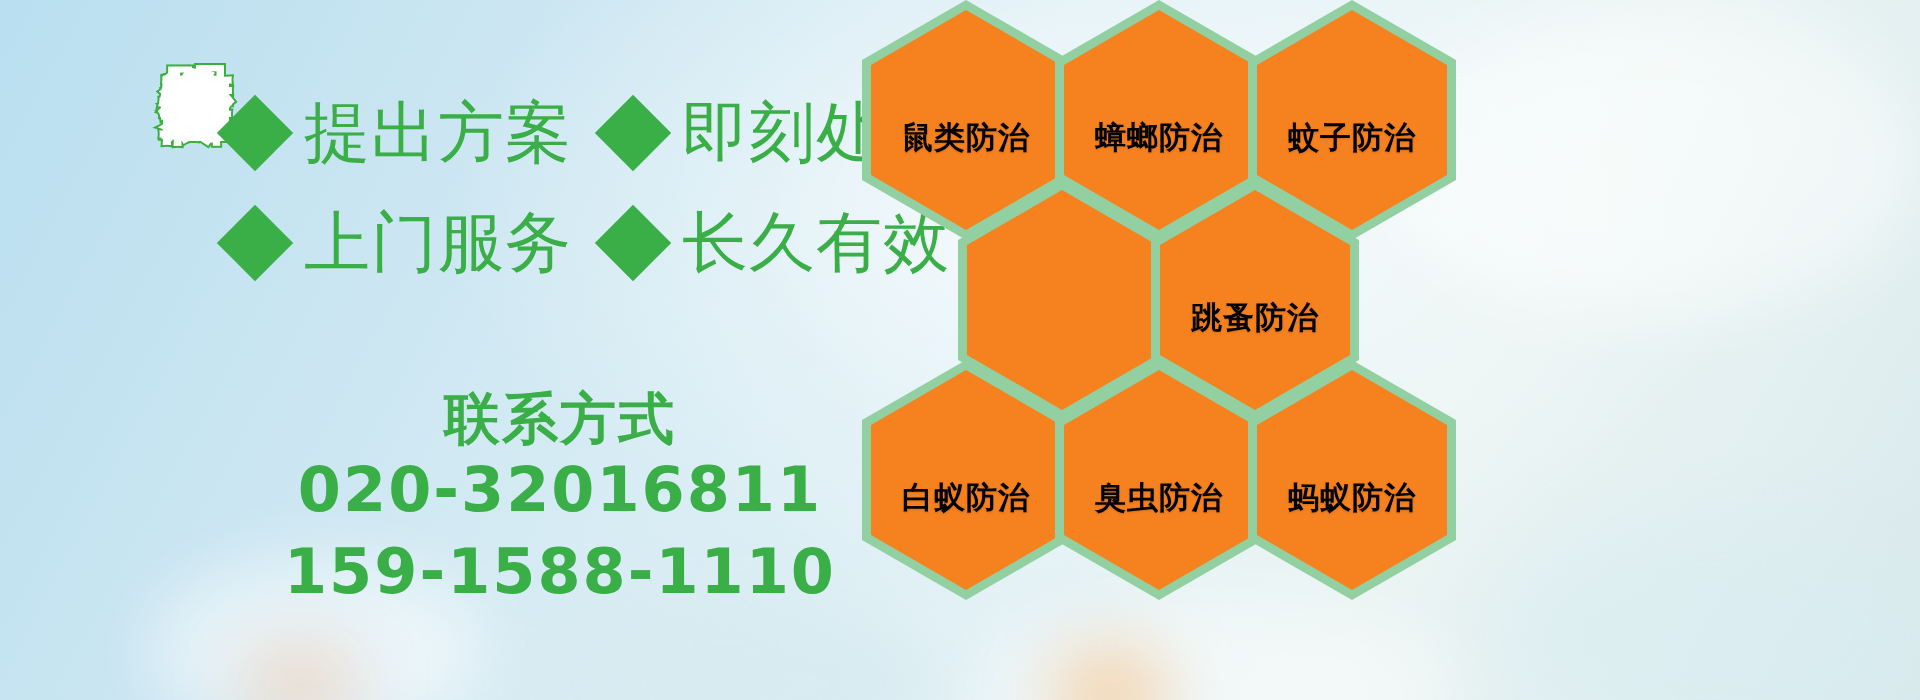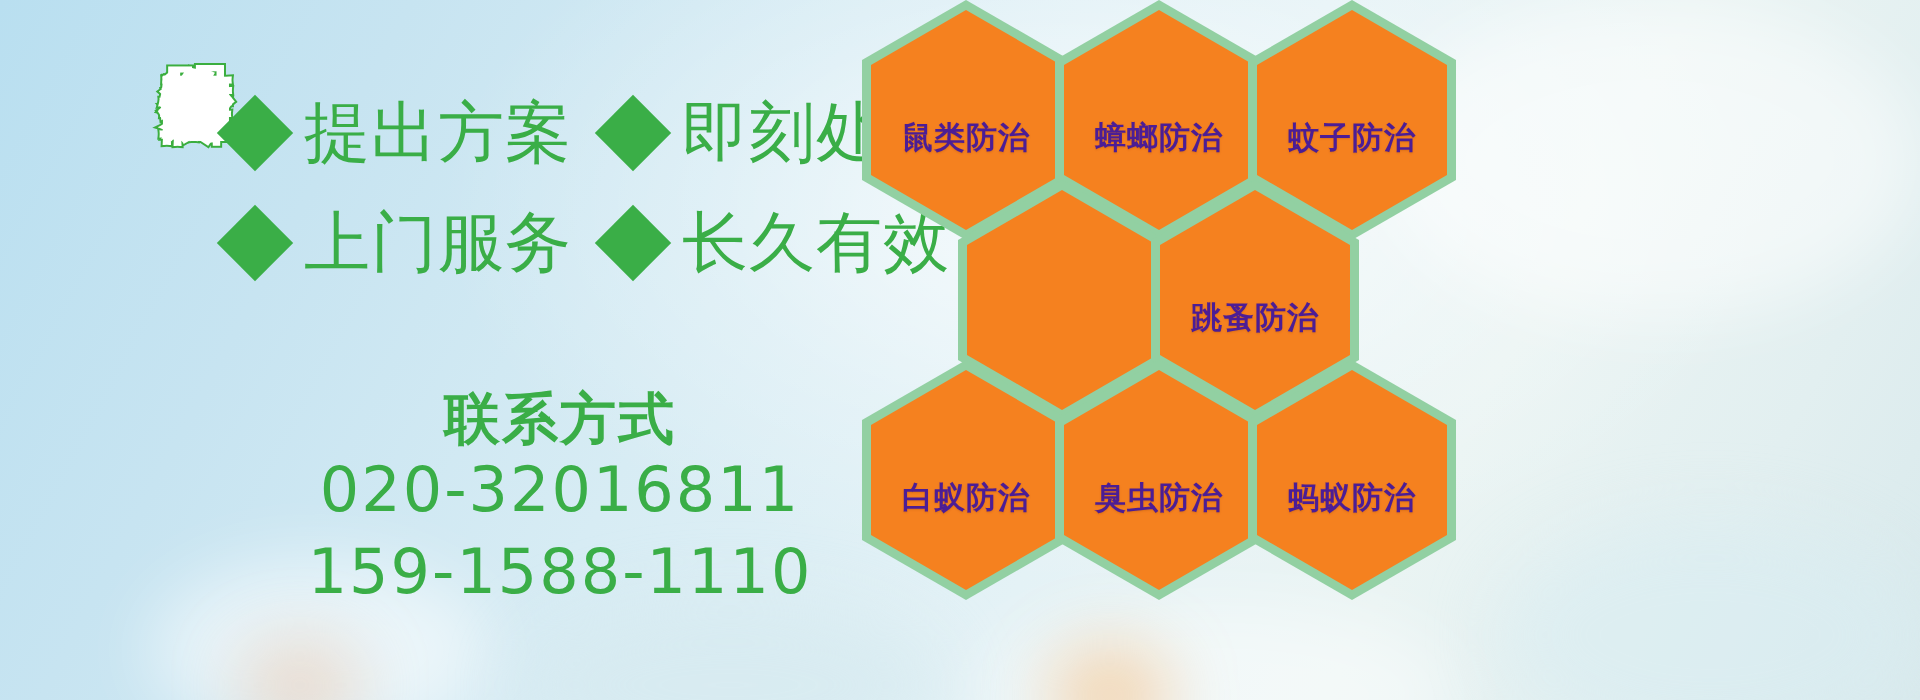--- a/index.html
+++ b/index.html
@@ -104,21 +104,21 @@
     color: #3aae47;
   }
   .contact-heading {
     font-size: 56px;
     font-weight: bold;
     letter-spacing: 2px;
     line-height: 1.05;
   }
   .contact-phone {
     font-size: 62px;
-    font-weight: normal;
+    font-weight: bold;
     letter-spacing: 2px;
     line-height: 1.32;
     white-space: nowrap;
   }
 
   
   .honeycomb {
     position: absolute;
     left: 862px;
     top: -14px;
@@ -140,21 +140,21 @@
     left: 9px;
     top: 10px;
     width: 190px;
     height: 220px;
     clip-path: polygon(50% 0%, 100% 25%, 100% 75%, 50% 100%, 0% 75%, 0% 25%);
     background: #f5811f;
   }
   .hex-label {
     position: relative;
     z-index: 2;
-    color: #4c1d95;
+    color: #000000;
     font-size: 31px;
     font-weight: bold;
     letter-spacing: 1px;
     white-space: nowrap;
     text-shadow: 0 1px 2px rgba(150,70,0,0.28);
     margin-top: 36px;
   }
 </style>
 </head>
 <body>

